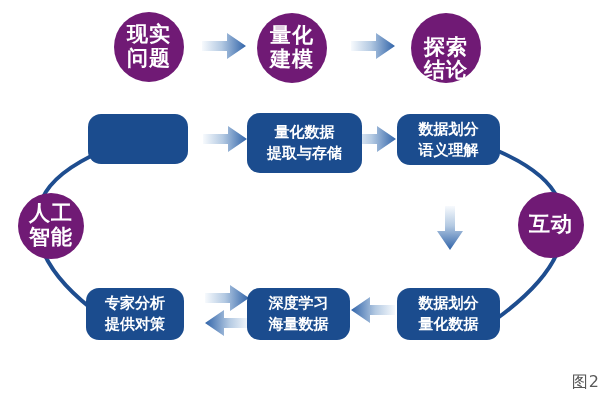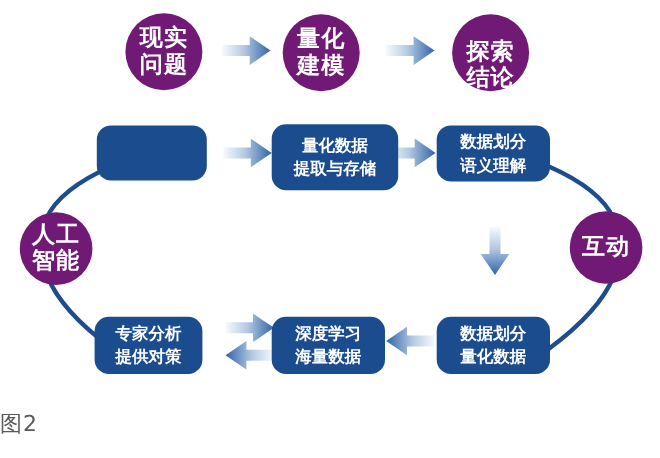--- a/index.html
+++ b/index.html
@@ -24,22 +24,22 @@
   .c-top3{left:411px;top:13px;width:70px;height:70px;justify-content:flex-end;}
   .c-left{left:18px;top:193px;width:66px;height:66px;}
   .c-right{left:518px;top:192px;width:66px;height:66px;}
   .b-r2c1{left:88px;top:114px;width:100px;height:50px;gap:46px;}
   .b-r2c2{left:247px;top:113px;width:115px;height:60px;}
   .b-r2c3{left:397px;top:114px;width:103px;height:51px;}
   .b-r3c1{left:86px;top:288px;width:98px;height:52px;}
   .b-r3c2{left:247px;top:288px;width:103px;height:52px;}
   .b-r3c3{left:397px;top:288px;width:103px;height:52px;}
   .caption{
-    position:absolute;left:0;right:0;top:372px;text-align:left;
-    font-size:20px;color:#595959;letter-spacing:1px;
+    position:absolute;left:0;right:0;top:372px;text-align:right;
+    font-size:16px;color:#595959;letter-spacing:1px;
   }
 </style>
 </head>
 <body>
 
 <div class="canvas">
 
   <svg class="layer-svg" viewBox="0 0 600 416">
     <defs>
       <linearGradient id="agrad" x1="0" y1="0" x2="1" y2="0">

